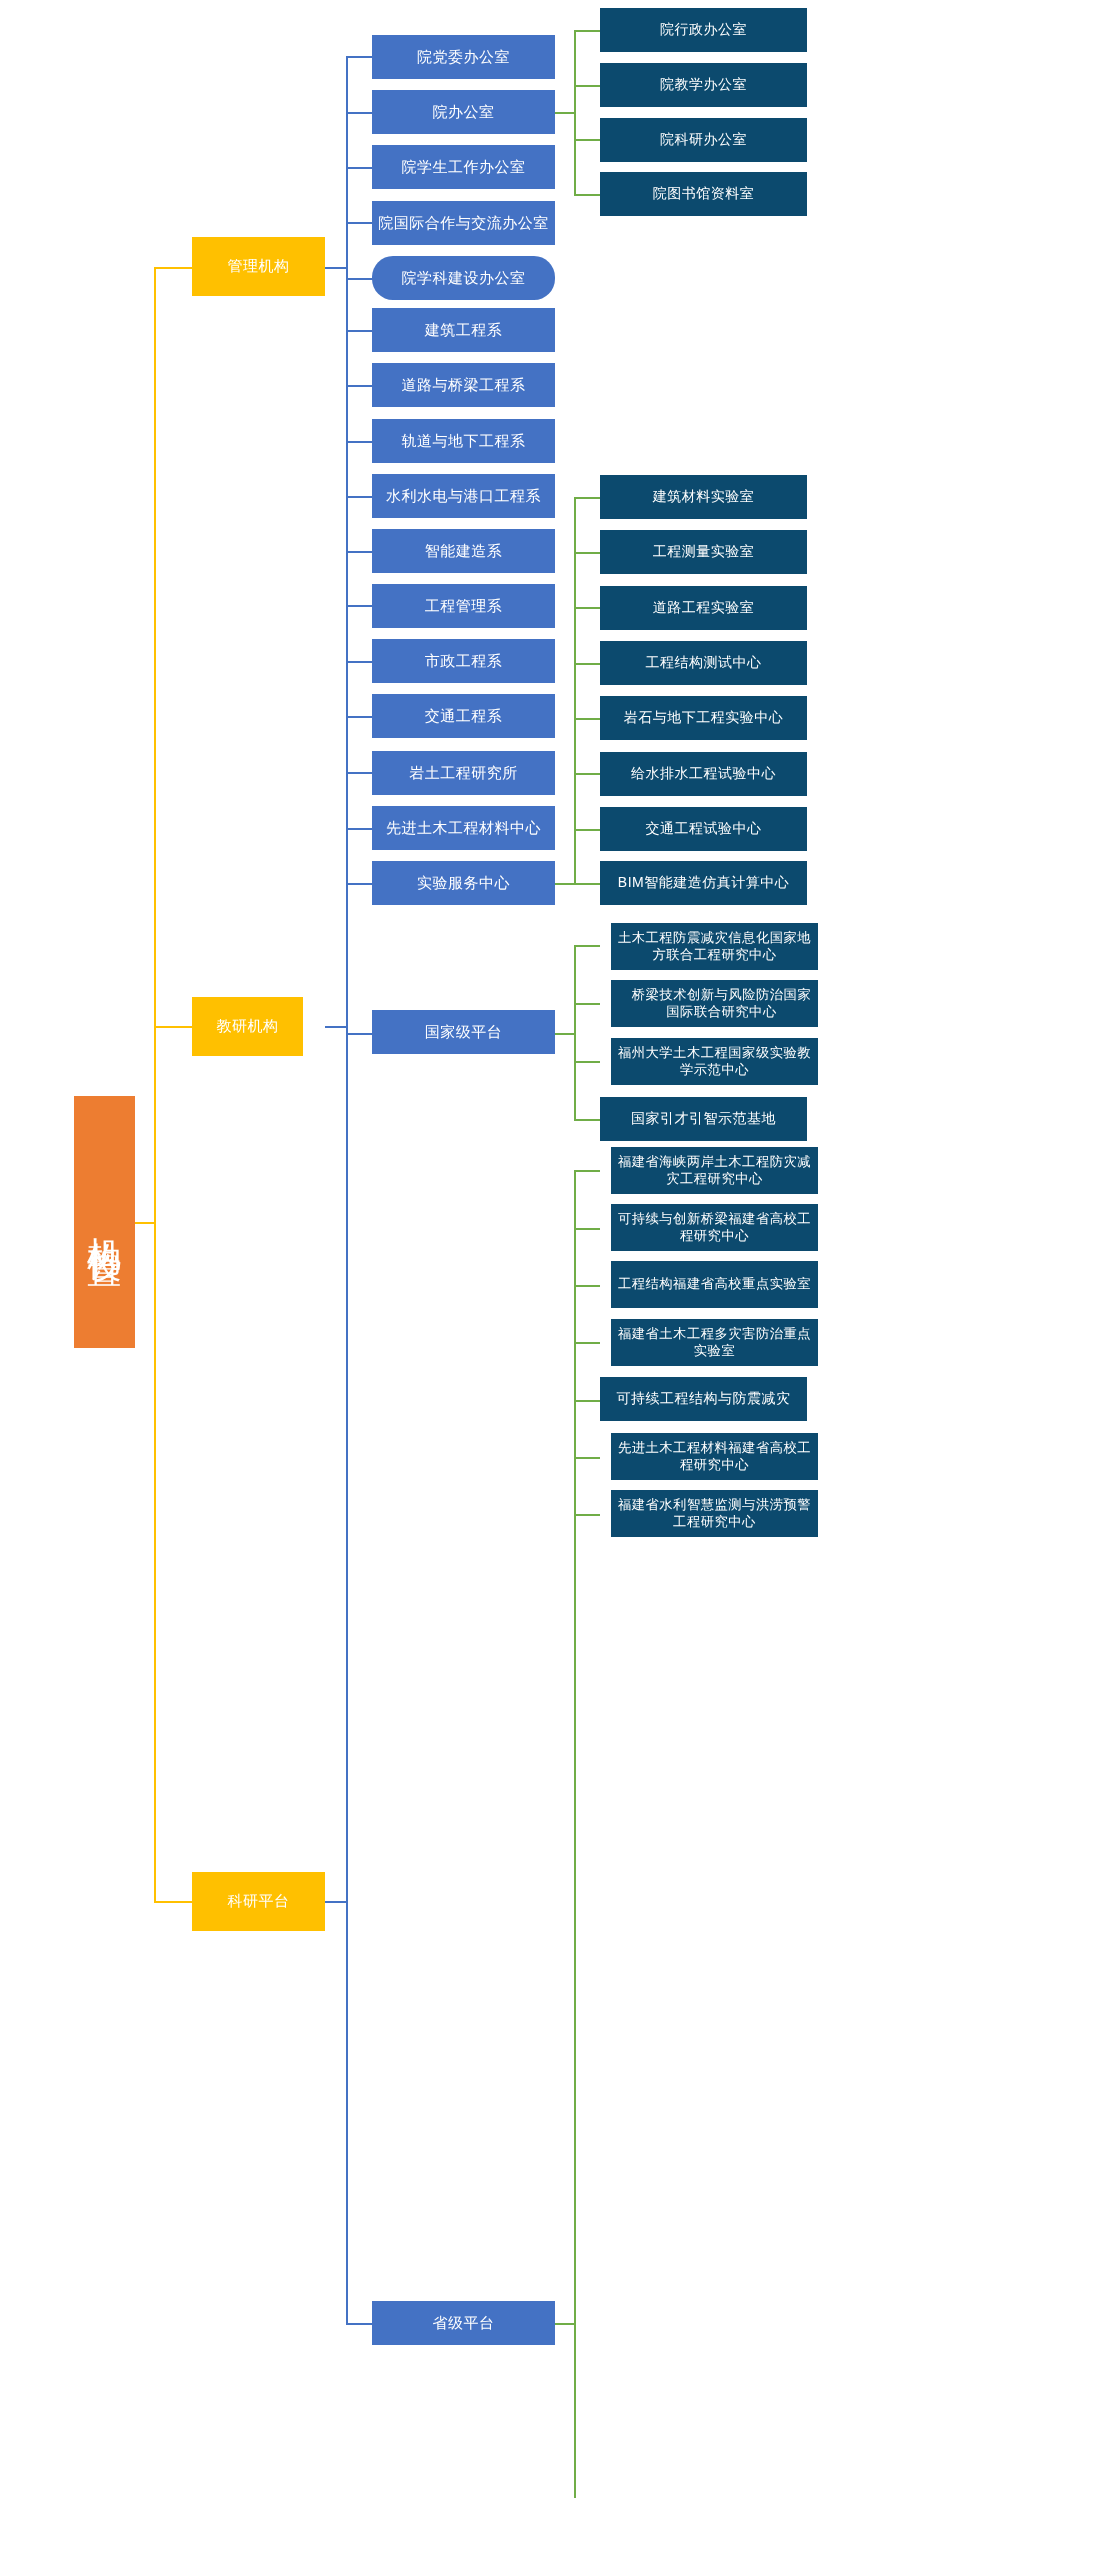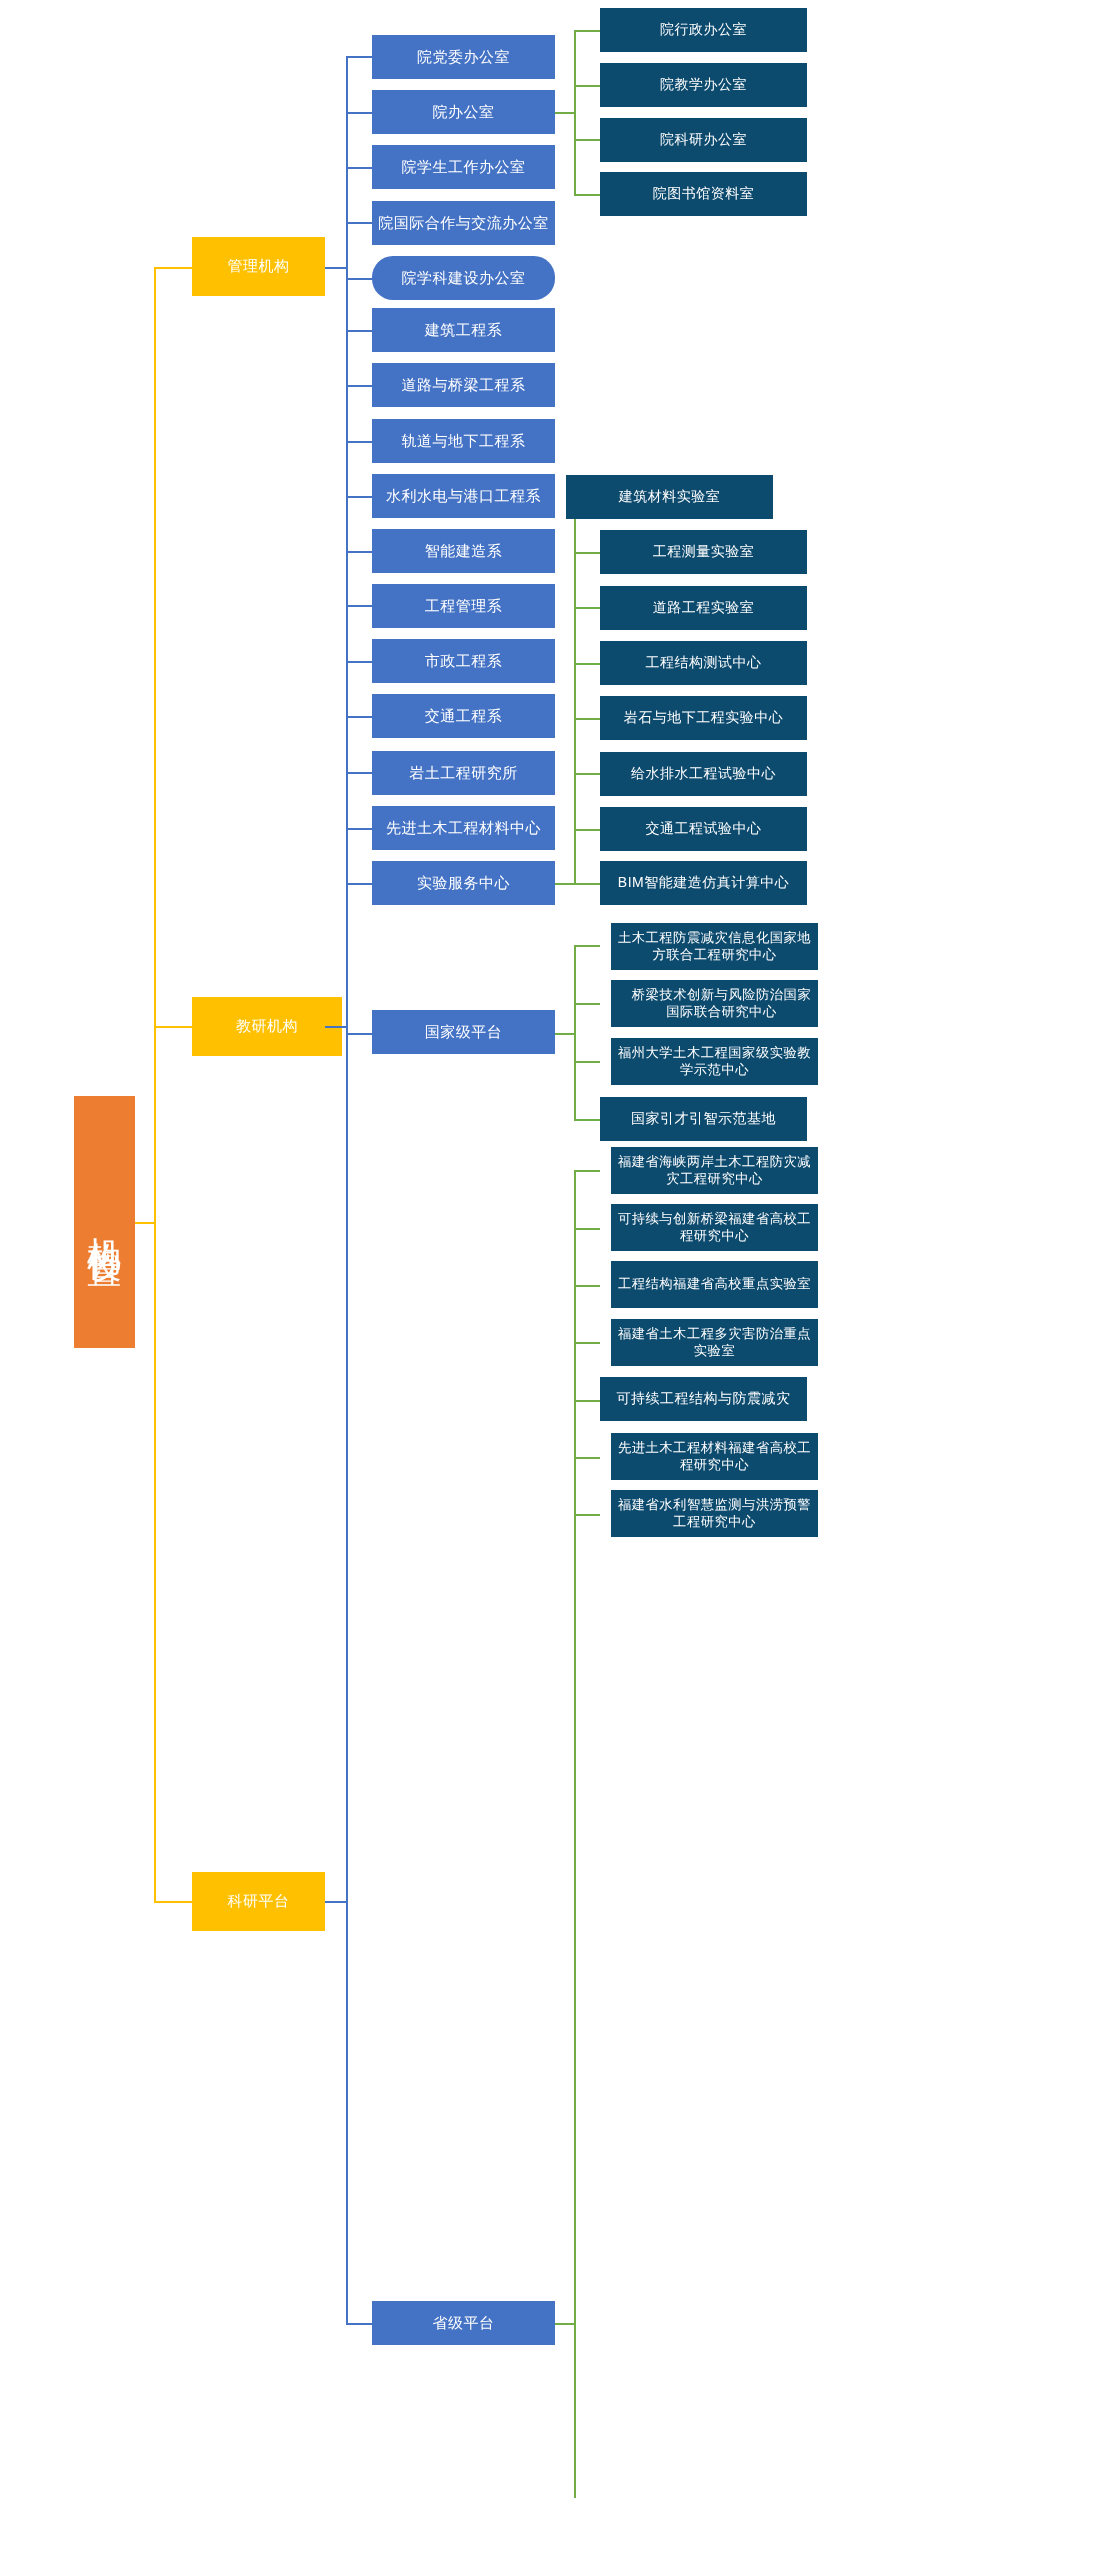--- a/index.html
+++ b/index.html
@@ -110,21 +110,21 @@
   <div class="line h green" style="left:574px; top:30px; width:26px;"></div>
   <div class="line h green" style="left:574px; top:85px; width:26px;"></div>
   <div class="line h green" style="left:574px; top:139px; width:26px;"></div>
   <div class="line h green" style="left:574px; top:194px; width:26px;"></div>
 
   <div class="node green" style="left:600px; top:8px; width:207px; height:44px;">院行政办公室</div>
   <div class="node green" style="left:600px; top:63px; width:207px; height:44px;">院教学办公室</div>
   <div class="node green" style="left:600px; top:118px; width:207px; height:44px;">院科研办公室</div>
   <div class="node green" style="left:600px; top:172px; width:207px; height:44px;">院图书馆资料室</div>
 
-  <div class="node cat" style="left:192px; top:997px; width:150px; height:59px;">教研机构</div>
+  <div class="node cat" style="left:192px; top:997px; width:111px; height:59px;">教研机构</div>
 
   <div class="line h blue" style="left:325px; top:1026px; width:22px;"></div>
   <div class="line v blue" style="left:346px; top:330px; height:1543px;"></div>
   <div class="line h blue" style="left:346px; top:330px;  width:27px;"></div>
   <div class="line h blue" style="left:346px; top:385px;  width:27px;"></div>
   <div class="line h blue" style="left:346px; top:441px;  width:27px;"></div>
   <div class="line h blue" style="left:346px; top:496px;  width:27px;"></div>
   <div class="line h blue" style="left:346px; top:551px;  width:27px;"></div>
   <div class="line h blue" style="left:346px; top:605px;  width:27px;"></div>
   <div class="line h blue" style="left:346px; top:661px;  width:27px;"></div>
@@ -149,21 +149,21 @@
   <div class="line v green" style="left:574px; top:497px; height:387px;"></div>
   <div class="line h green" style="left:574px; top:497px; width:26px;"></div>
   <div class="line h green" style="left:574px; top:552px; width:26px;"></div>
   <div class="line h green" style="left:574px; top:607px; width:26px;"></div>
   <div class="line h green" style="left:574px; top:663px; width:26px;"></div>
   <div class="line h green" style="left:574px; top:718px; width:26px;"></div>
   <div class="line h green" style="left:574px; top:773px; width:26px;"></div>
   <div class="line h green" style="left:574px; top:829px; width:26px;"></div>
   <div class="line h green" style="left:574px; top:883px; width:26px;"></div>
 
-  <div class="node green" style="left:566px; top:475px; width:207px; height:44px;text-align:center;">建筑材料实验室</div>
+  <div class="node green" style="left:600px; top:475px; width:207px; height:44px;text-align:center;">建筑材料实验室</div>
   <div class="node green" style="left:600px; top:530px; width:207px; height:44px;">工程测量实验室</div>
   <div class="node green" style="left:600px; top:586px; width:207px; height:44px;">道路工程实验室</div>
   <div class="node green" style="left:600px; top:641px; width:207px; height:44px;">工程结构测试中心</div>
   <div class="node green" style="left:600px; top:696px; width:207px; height:44px;">岩石与地下工程实验中心</div>
   <div class="node green" style="left:600px; top:752px; width:207px; height:44px;">给水排水工程试验中心</div>
   <div class="node green" style="left:600px; top:807px; width:207px; height:44px;">交通工程试验中心</div>
   <div class="node green" style="left:600px; top:861px; width:207px; height:44px;">BIM智能建造仿真计算中心</div>
 
   <div class="node cat" style="left:192px; top:1872px; width:133px; height:59px;">科研平台</div>
 

